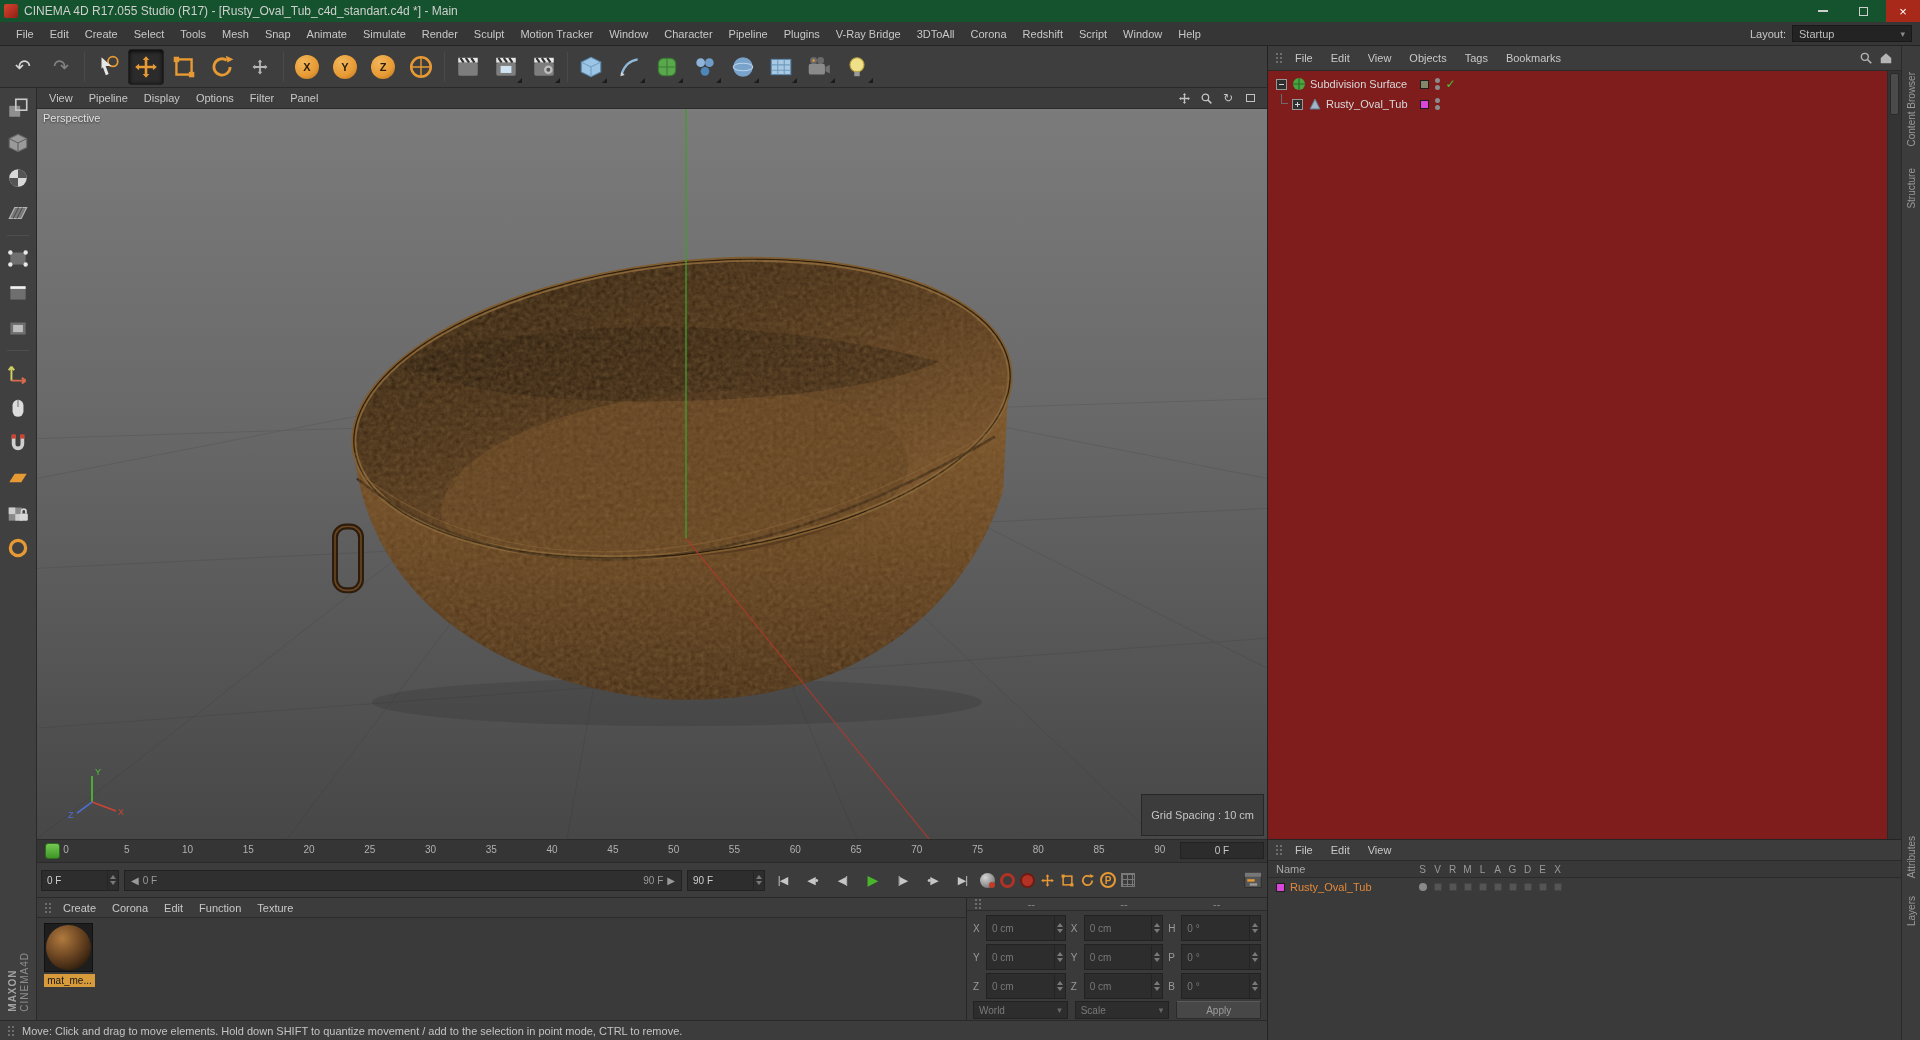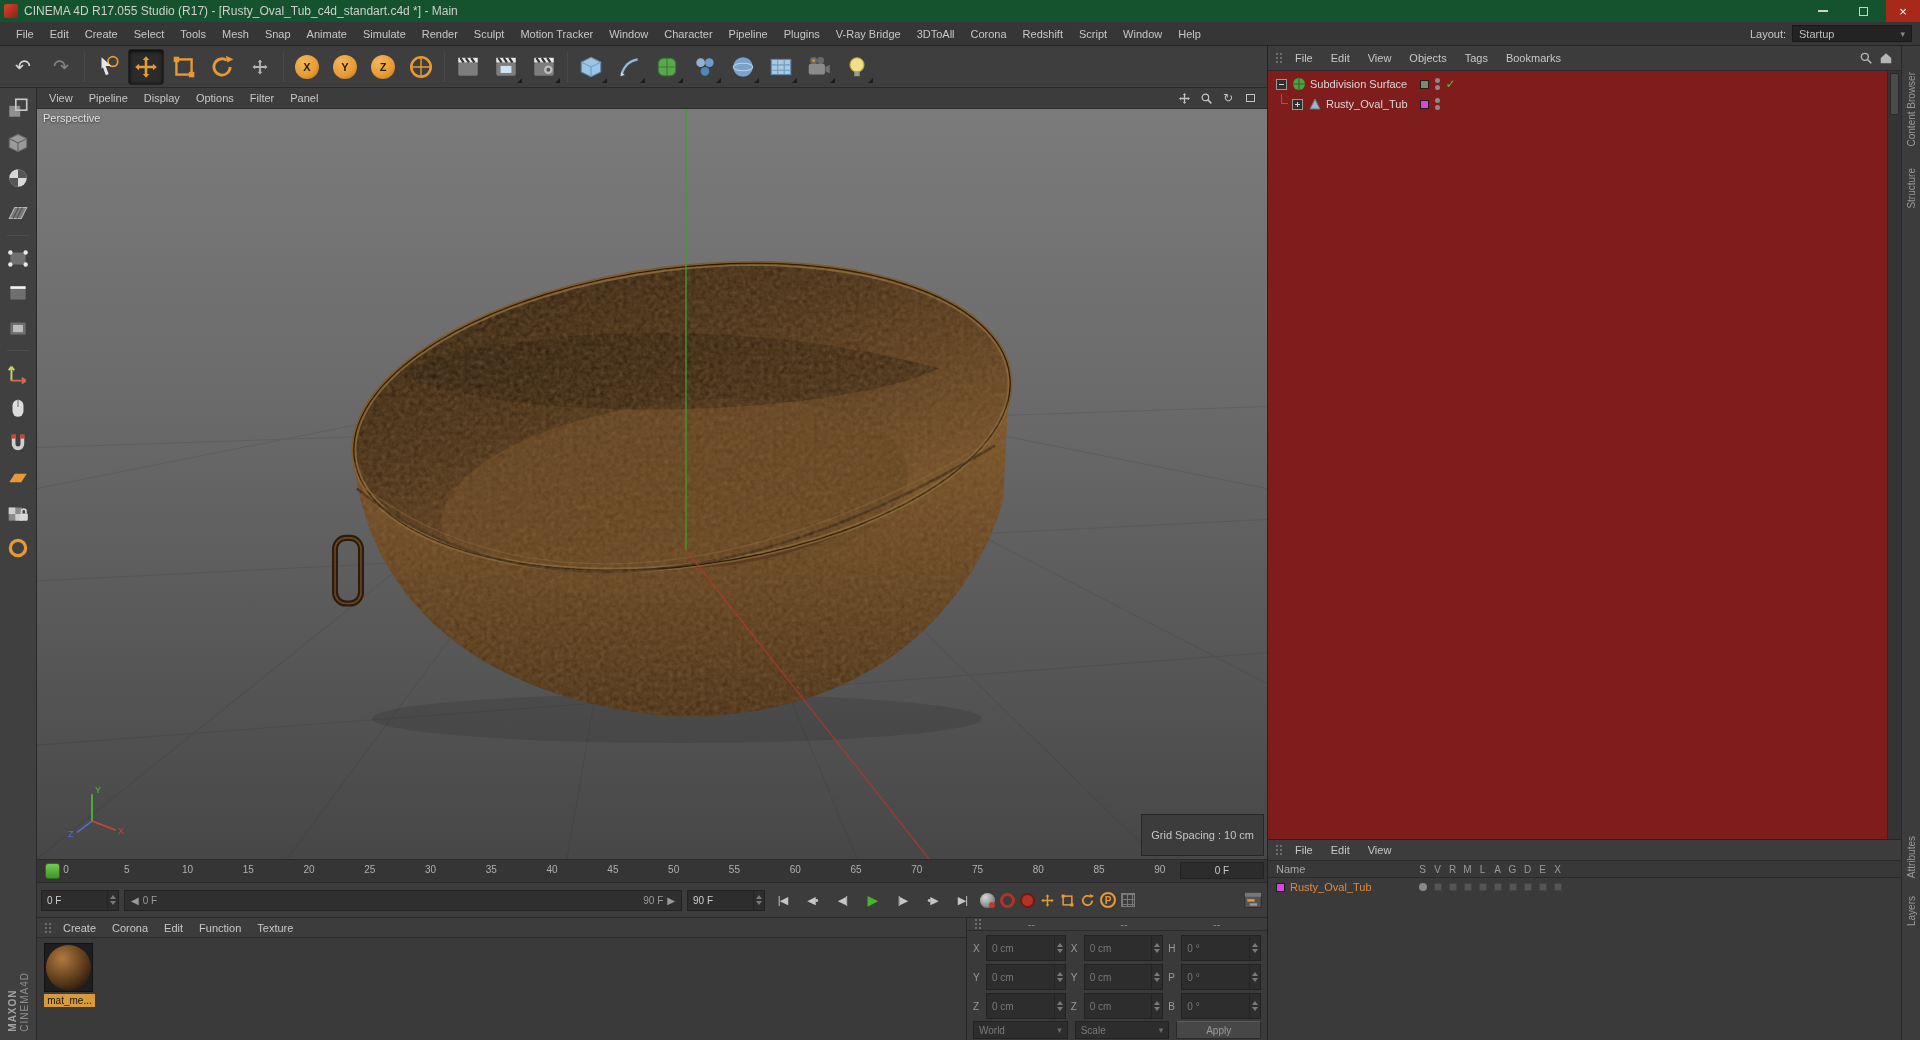--- a/index.html
+++ b/index.html
@@ -780,20 +780,24 @@
                     <span>Scale</span>
                     <span class="dda">▾</span>
                   </div>
                 <div class="applybtn">Apply</div>
               </div>
             </div>
           </div>
         </div>
       </div>
 
+      <div class="statusbar">
+        <span class="handle"></span>
+        <span>Move: Click and drag to move elements. Hold down SHIFT to quantize movement / add to the selection in point mode, CTRL to remove.</span>
+      </div>
     </div>
 
     <div class="right-col">
       <div class="right-main">
 
         <div class="om">
           <div class="om-menu">
             <span class="handle"></span>
             <div class="menu-items">
                 <span>File</span>

